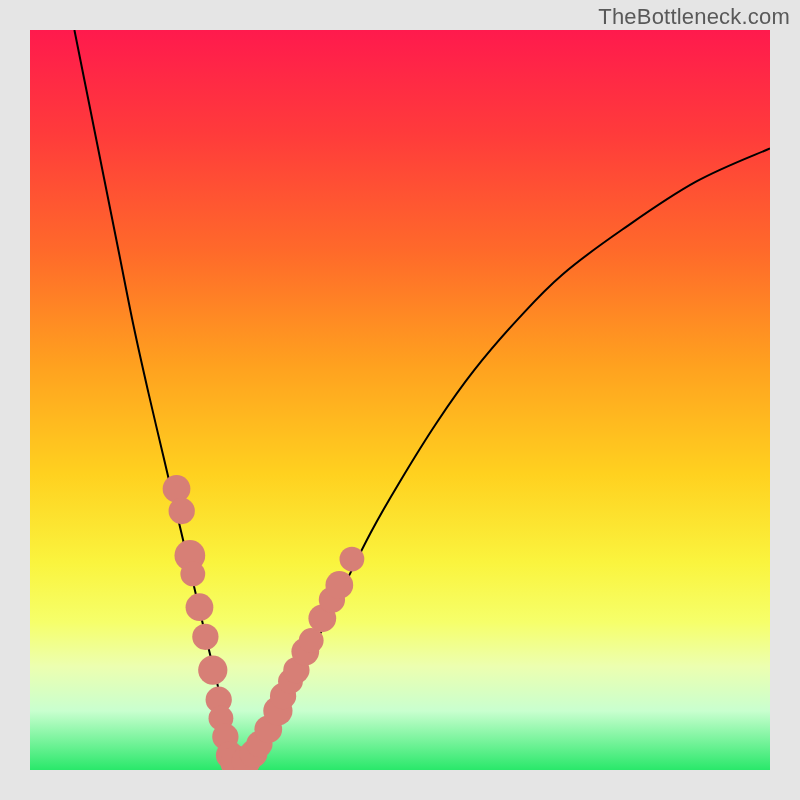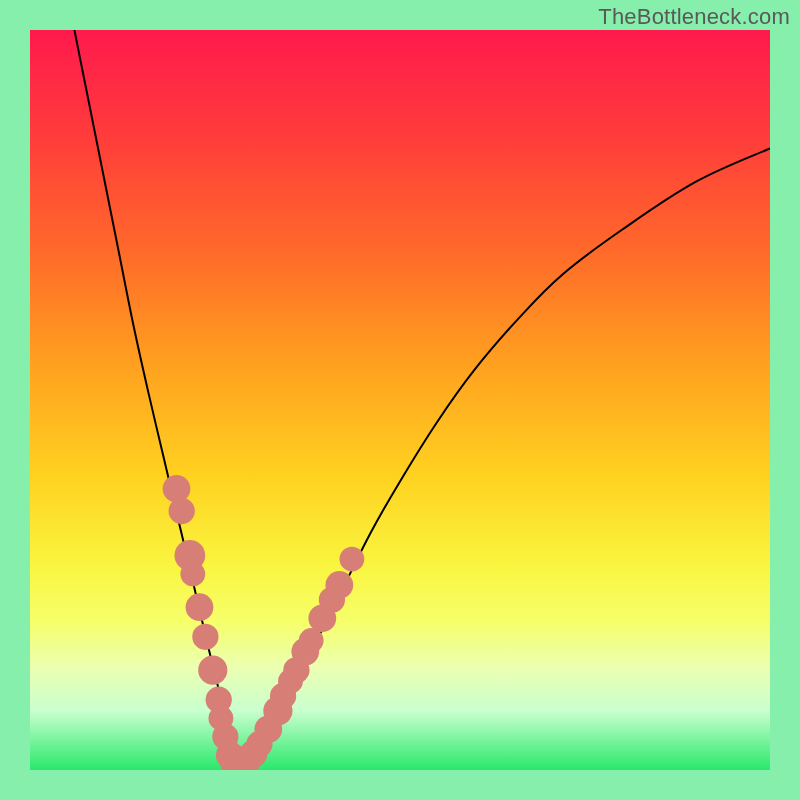--- a/index.html
+++ b/index.html
@@ -7,21 +7,21 @@
     padding: 0;
     width: 800px;
     height: 800px;
     overflow: hidden;
     background: #000;
     font-family: Arial, Helvetica, sans-serif;
   }
   .frame {
     position: absolute;
     inset: 0;
-    background: #86efac;
+    background: #e5e5e5;
   }
   .plot-area {
     position: absolute;
     left: 30px;
     top: 30px;
     width: 740px;
     height: 740px;
     background: linear-gradient(
       to bottom,
       #ff1a4d 0%,

